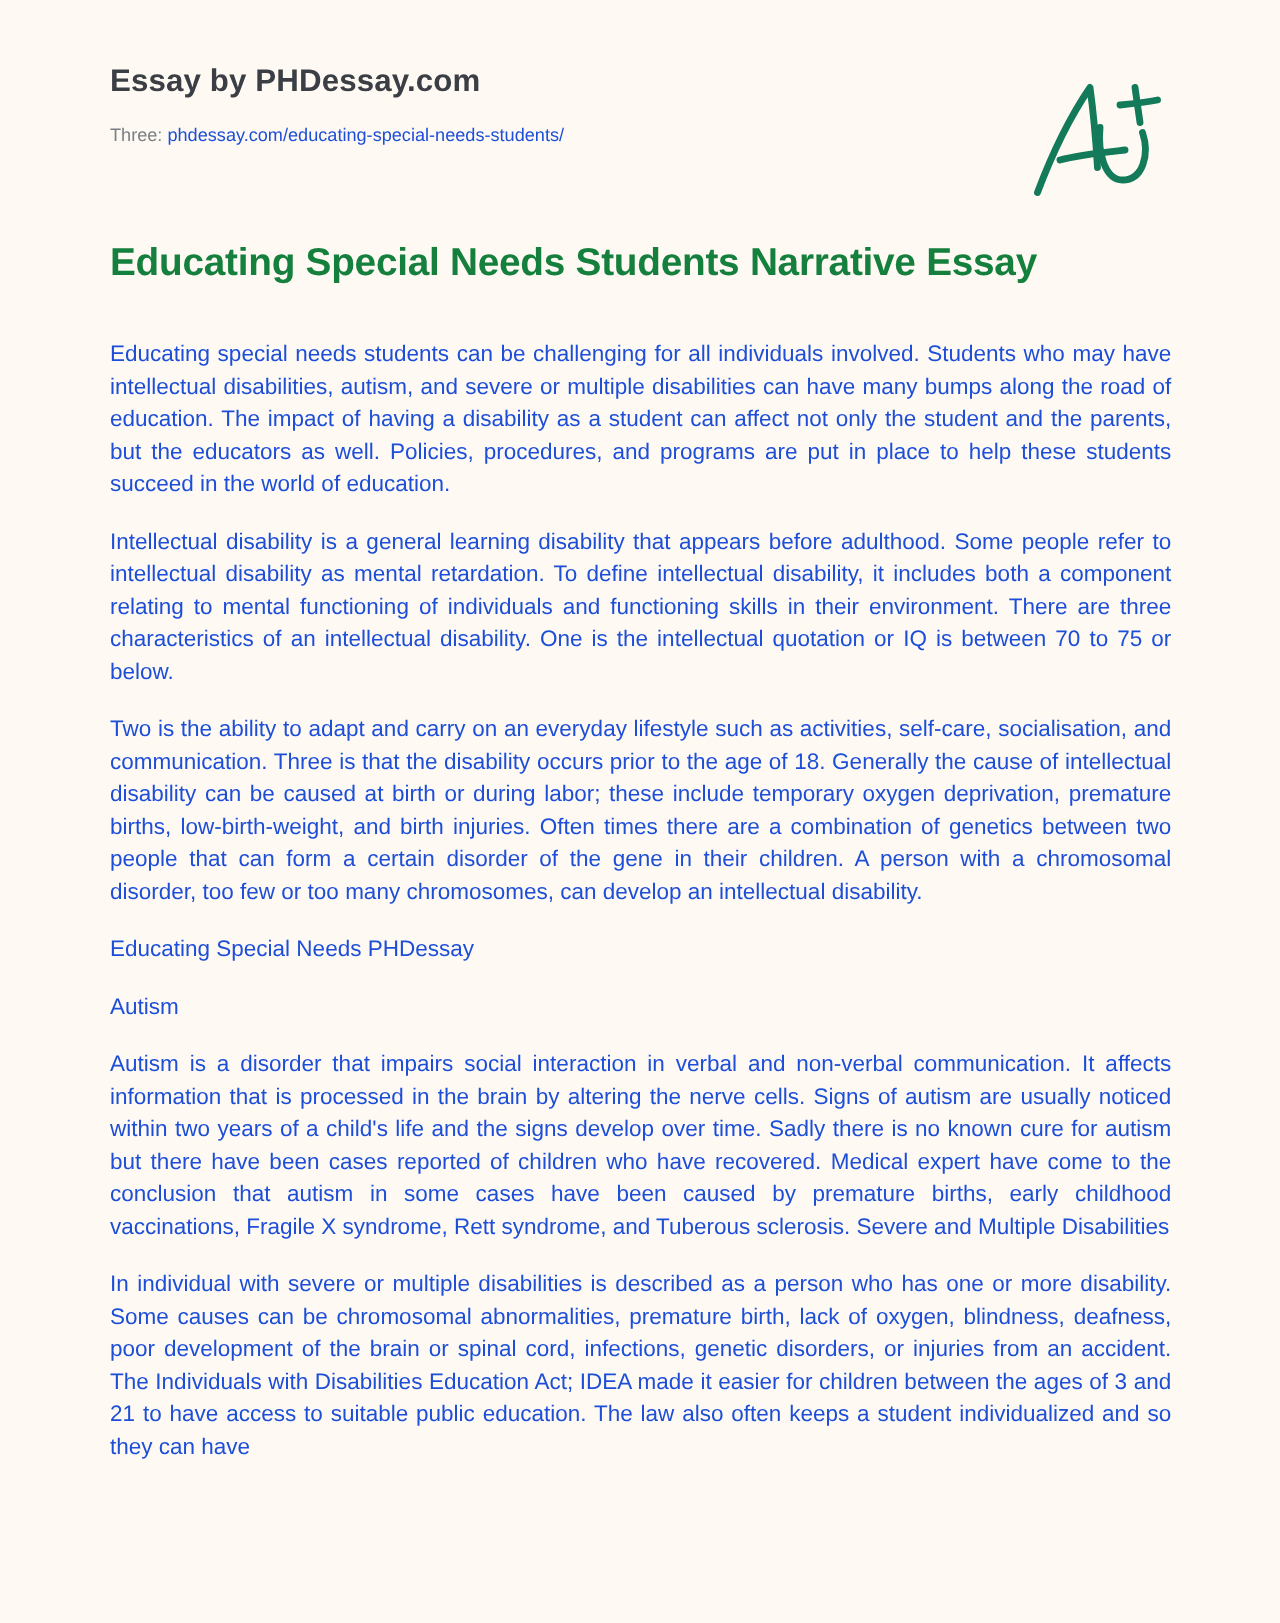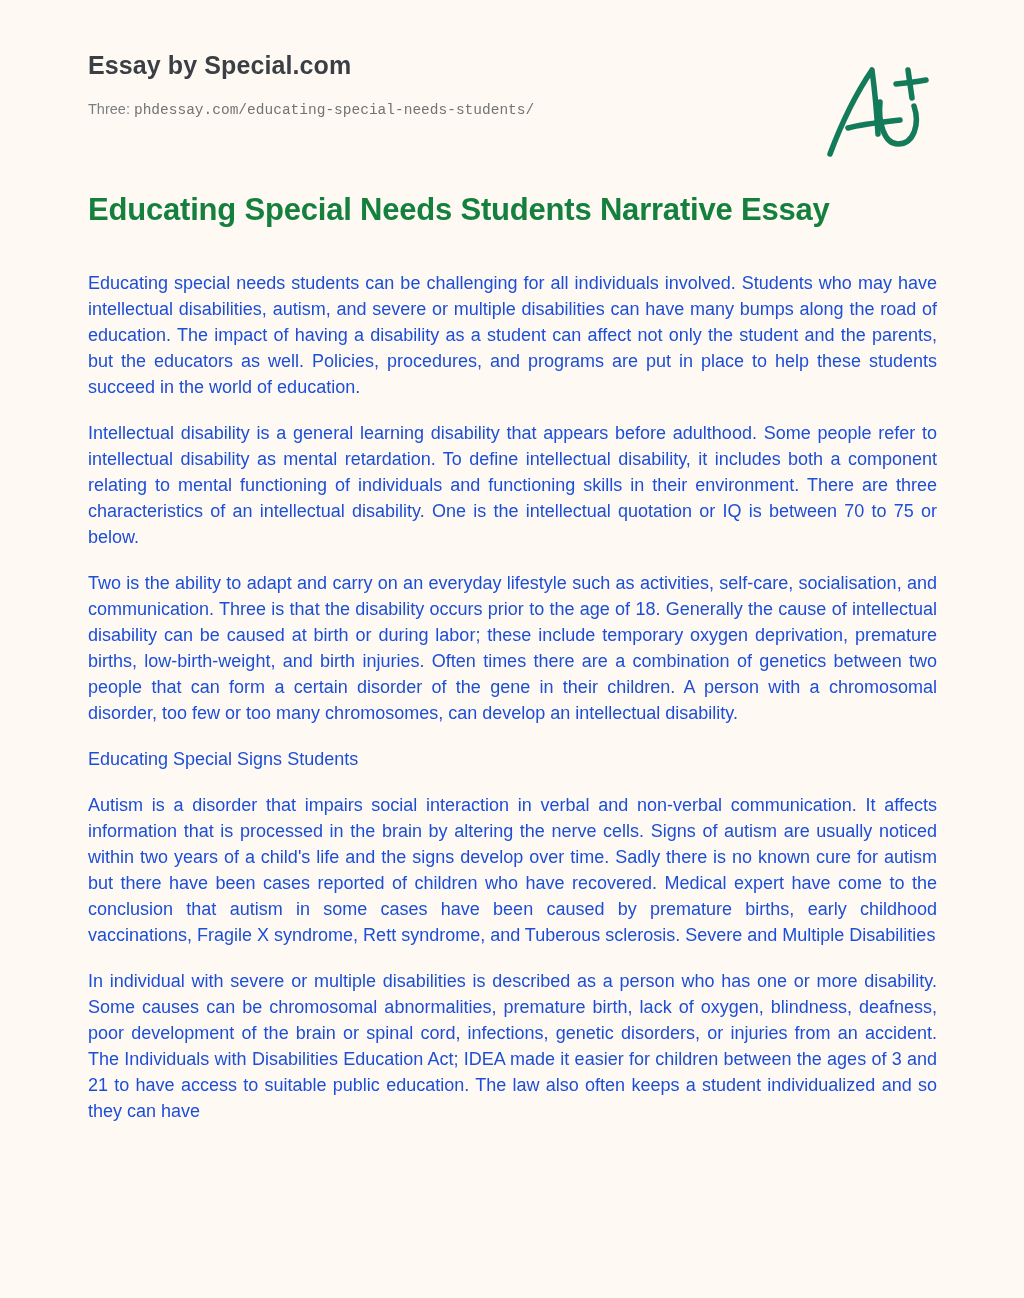--- a/index.html
+++ b/index.html
@@ -29,23 +29,22 @@
       line-height: 34px;
       letter-spacing: 0.1px;
     }
     .source-line {
       margin-top: 17px;
       font-size: 14.5px;
       line-height: 20px;
       color: #7a7f85;
     }
     .source-link {
-      color: #737373;
+      color: #1d4ed8;
       text-decoration: none;
-      font-family: Liberation Mono, monospace;
     }
     .logo {
       position: absolute;
       left: 822px;
       top: 62px;
       width: 110px;
       height: 100px;
     }
     .doc-title {
       position: absolute;
@@ -72,21 +71,21 @@
       text-align: justify;
     }
     .content p.subhead {
       text-align: left;
     }
   </style>
 </head>
 <body>
 
 <div class="header">
-  <h2 class="site-title">Essay by Special.com</h2>
+  <h2 class="site-title">Essay by PHDessay.com</h2>
   <div class="source-line">
     <span>Three:</span>
     <a class="source-link">phdessay.com/educating-special-needs-students/</a>
   </div>
 </div>
 
 <div class="logo">
   <svg width="110" height="100" viewBox="0 0 110 100" fill="none" stroke="#137a5a" stroke-width="5.5" stroke-linecap="round" stroke-linejoin="round">
 
     <path d="M8 92 C 20 60, 35 30, 50 8 C 53 30, 55 55, 56 72"></path>
@@ -100,16 +99,17 @@
     <path d="M74 22 C 84 21, 94 20, 104 18"></path>
   </svg>
 </div>
 
 <h1 class="doc-title">Educating Special Needs Students Narrative Essay</h1>
 
 <div class="content">
   <p>Educating special needs students can be challenging for all individuals involved. Students who may have intellectual disabilities, autism, and severe or multiple disabilities can have many bumps along the road of education. The impact of having a disability as a student can affect not only the student and the parents, but the educators as well. Policies, procedures, and programs are put in place to help these students succeed in the world of education.</p>
   <p>Intellectual disability is a general learning disability that appears before adulthood. Some people refer to intellectual disability as mental retardation. To define intellectual disability, it includes both a component relating to mental functioning of individuals and functioning skills in their environment. There are three characteristics of an intellectual disability. One is the intellectual quotation or IQ is between 70 to 75 or below.</p>
   <p>Two is the ability to adapt and carry on an everyday lifestyle such as activities, self-care, socialisation, and communication. Three is that the disability occurs prior to the age of 18. Generally the cause of intellectual disability can be caused at birth or during labor; these include temporary oxygen deprivation, premature births, low-birth-weight, and birth injuries. Often times there are a combination of genetics between two people that can form a certain disorder of the gene in their children. A person with a chromosomal disorder, too few or too many chromosomes, can develop an intellectual disability.</p>
-  <p class="subhead">Educating Special Signs Students</p>
+  <p class="subhead">Educating Special Needs PHDessay</p>
+  <p class="subhead">Autism</p>
   <p>Autism is a disorder that impairs social interaction in verbal and non-verbal communication. It affects information that is processed in the brain by altering the nerve cells. Signs of autism are usually noticed within two years of a child's life and the signs develop over time. Sadly there is no known cure for autism but there have been cases reported of children who have recovered. Medical expert have come to the conclusion that autism in some cases have been caused by premature births, early childhood vaccinations, Fragile X syndrome, Rett syndrome, and Tuberous sclerosis. Severe and Multiple Disabilities</p>
   <p>In individual with severe or multiple disabilities is described as a person who has one or more disability. Some causes can be chromosomal abnormalities, premature birth, lack of oxygen, blindness, deafness, poor development of the brain or spinal cord, infections, genetic disorders, or injuries from an accident. The Individuals with Disabilities Education Act; IDEA made it easier for children between the ages of 3 and 21 to have access to suitable public education. The law also often keeps a student individualized and so they can have</p>
 </div>
 
 </body></html>

